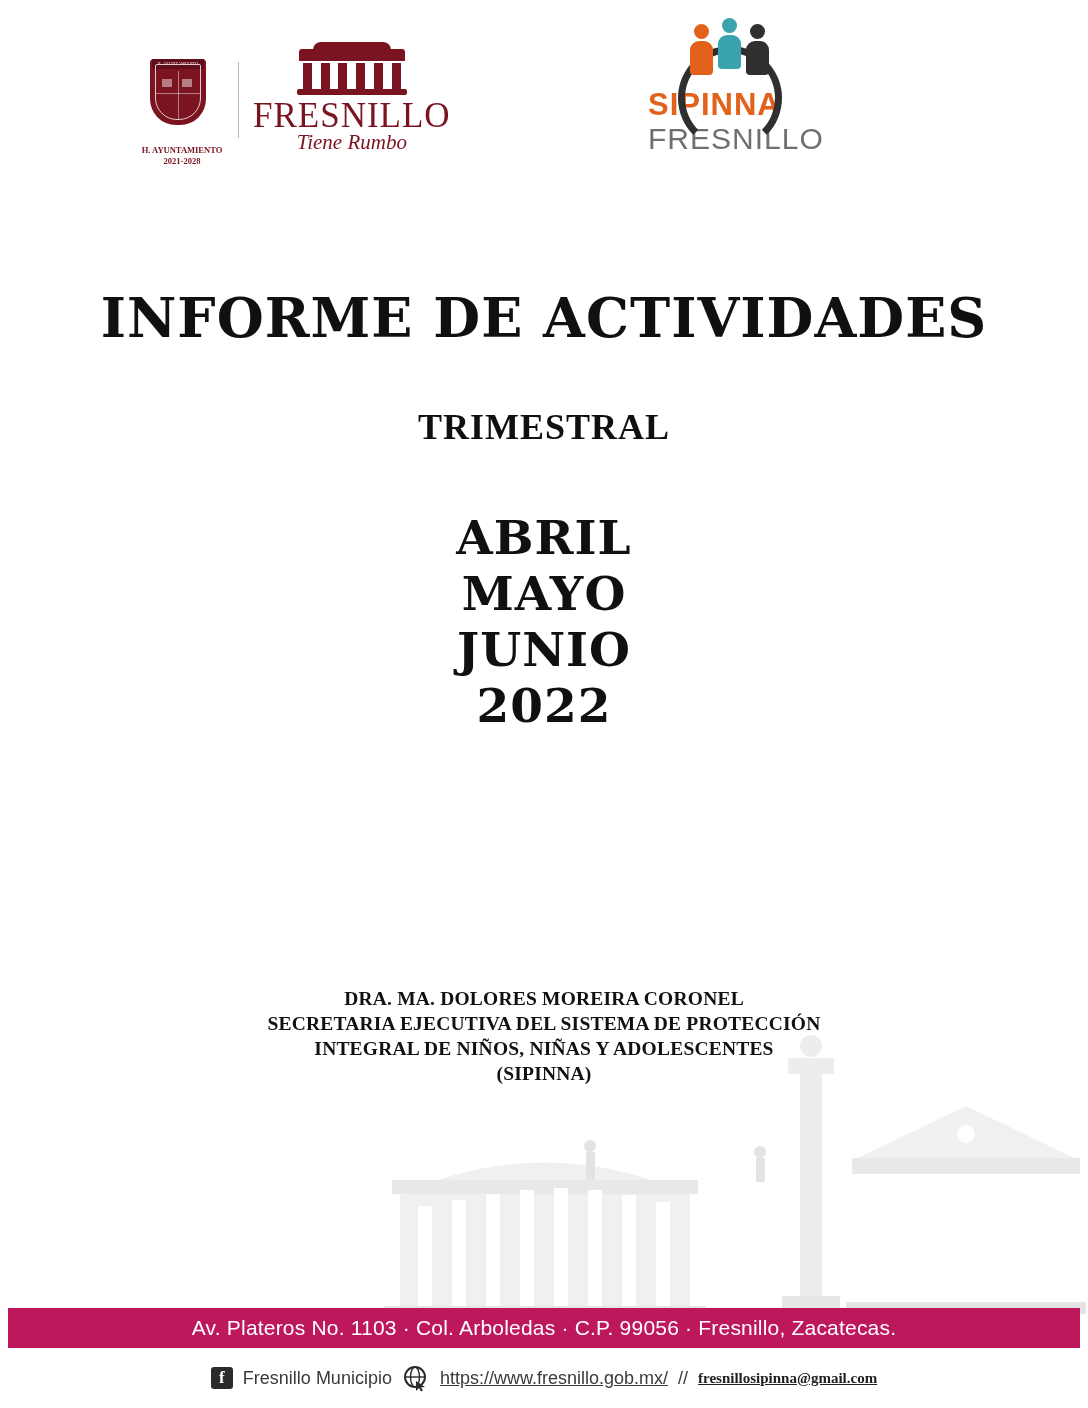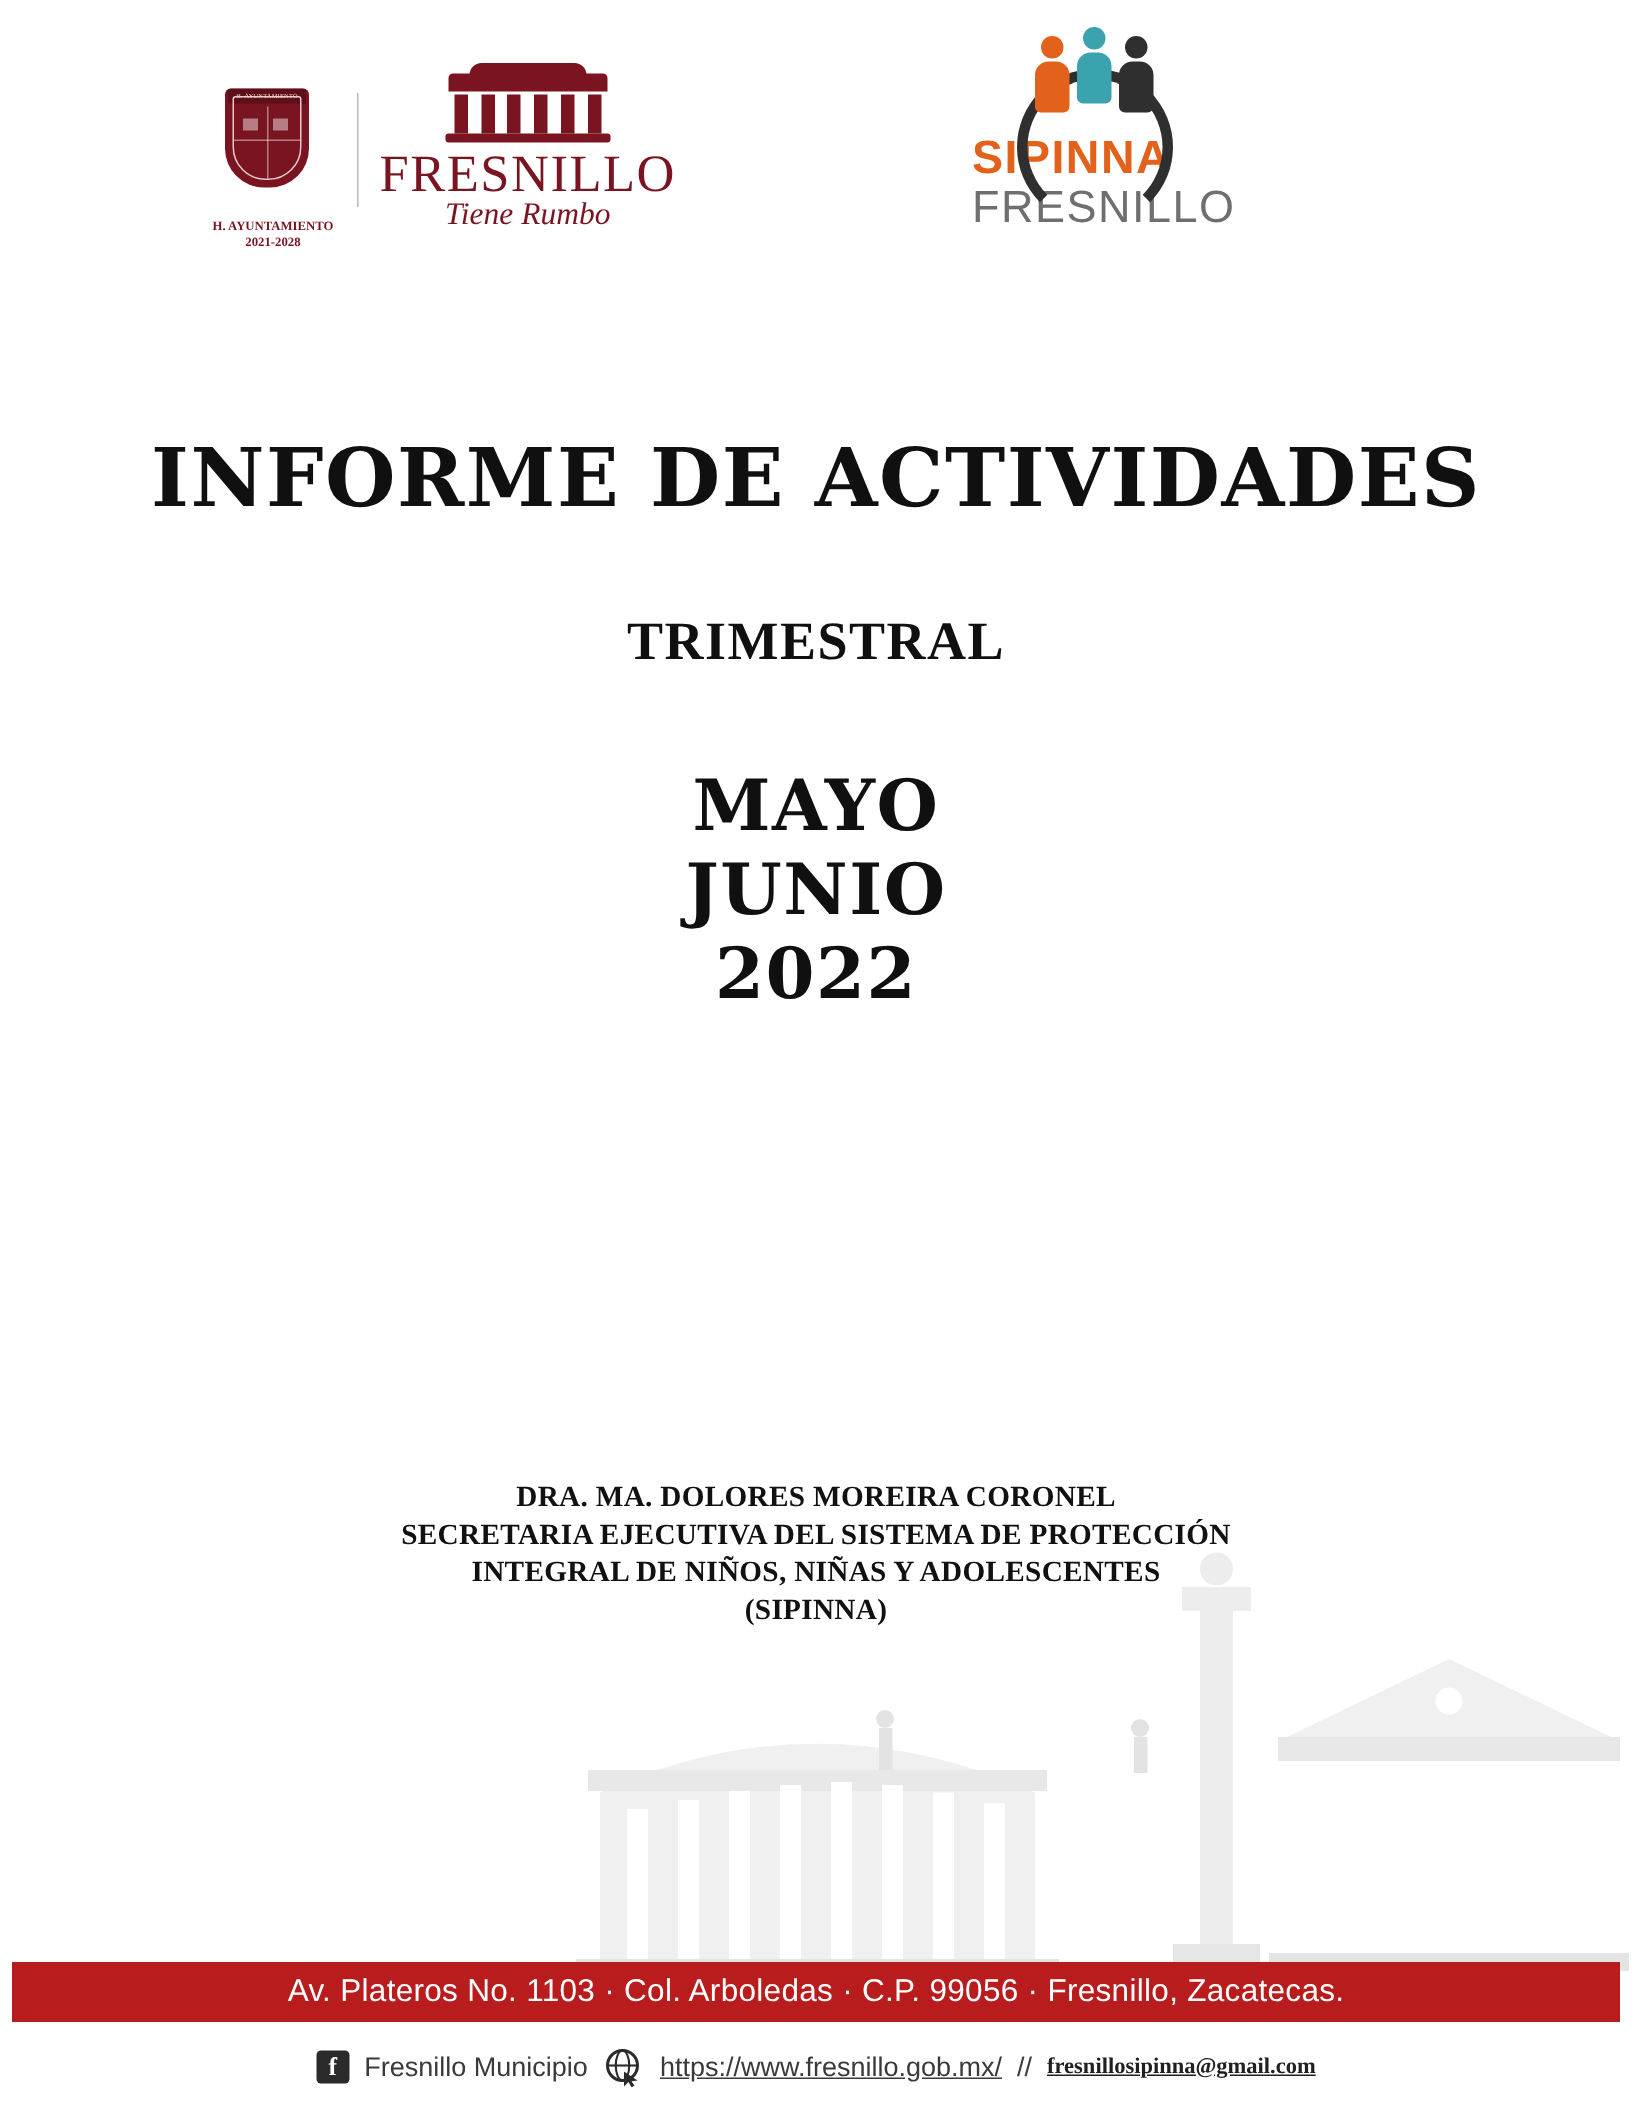--- a/index.html
+++ b/index.html
@@ -275,21 +275,21 @@
     z-index: 1;
   }
 
   
   .footer-bar {
     position: absolute;
     left: 8px;
     bottom: 60px;
     width: 1072px;
     height: 40px;
-    background: #b91c1c;
+    background: #be185d;
     z-index: 4;
   }
   .footer-bar-inner {
     position: absolute;
     left: 0; top: 0;
     width: 100%; height: 100%;
     display: flex;
     align-items: center;
     justify-content: center;
     color: #ffffff;
@@ -399,20 +399,21 @@
       <div class="sipinna-name">SIPINNA</div>
       <div class="sipinna-city">FRESNILLO</div>
     </div>
   </div>
 </div>
 
 <div class="title-block">
   <h1 class="doc-title">INFORME DE ACTIVIDADES</h1>
   <div class="doc-subtitle">TRIMESTRAL</div>
   <div class="months">
+    <div>ABRIL</div>
     <div>MAYO</div>
     <div>JUNIO</div>
     <div>2022</div>
   </div>
 </div>
 
 <div class="author-block">
   <div>DRA. MA. DOLORES MOREIRA CORONEL</div>
   <div>SECRETARIA EJECUTIVA DEL SISTEMA DE PROTECCIÓN</div>
   <div>INTEGRAL DE NIÑOS, NIÑAS Y ADOLESCENTES</div>

